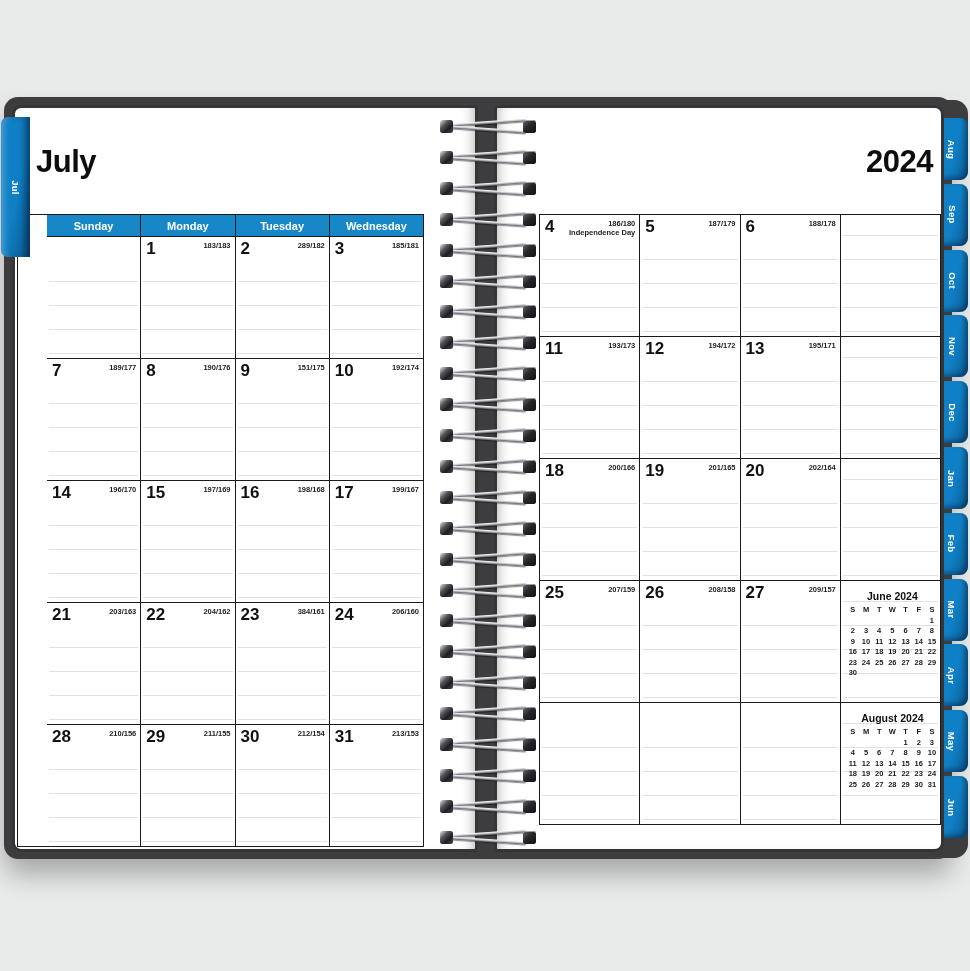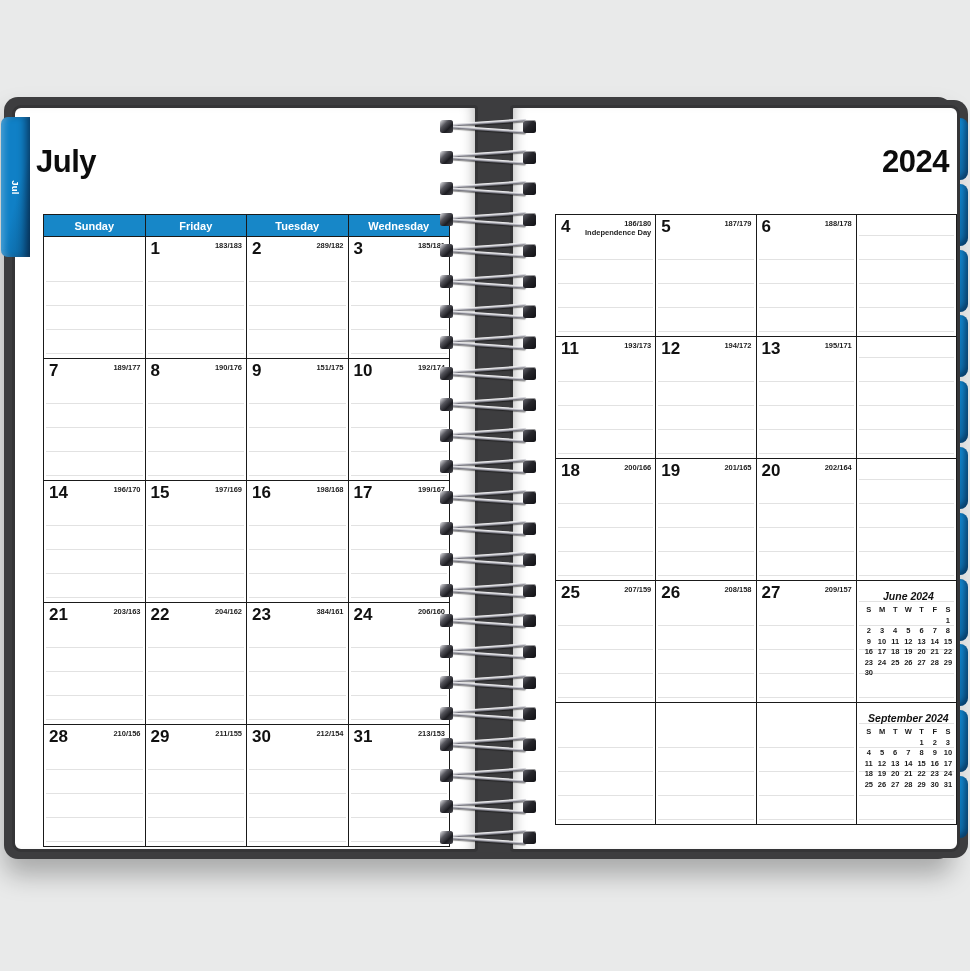--- a/index.html
+++ b/index.html
@@ -21,52 +21,52 @@
   .corner-br{position:absolute;left:928px;top:798px;width:40px;height:60px;
     background:var(--cover-dark);border-radius:0 6px 14px 0;}
 
   
   .page{
     position:absolute;top:105px;height:747px;background:var(--page-white);
     border:3px solid #353537;box-sizing:border-box;z-index:3;
   }
   .page-left{left:12px;width:466px;border-radius:9px 4px 4px 9px;
     box-shadow:inset -10px 0 14px -10px rgba(0,0,0,.35);}
-  .page-right{left:510px;width:450px;border-radius:4px 9px 9px 4px;
+  .page-right{left:494px;width:450px;border-radius:4px 9px 9px 4px;
     box-shadow:inset 10px 0 14px -10px rgba(0,0,0,.35);}
 
   .page-title{position:absolute;top:36px;margin:0;font-size:31px;font-weight:bold;
     color:#0d0d0d;letter-spacing:-.5px;}
   .title-left{left:21px;}
   .title-right{right:8px;}
 
   
   .grid{position:absolute;top:106px;border:1.6px solid var(--border-black);
     box-sizing:border-box;background:#fff;}
-  .grid-left{left:28px;width:407px;}
+  .grid-left{left:2px;width:407px;padding-left:29px;}
   .grid-right{left:42px;width:402px;}
   .hdr-row{display:flex;height:21px;background:var(--header-blue);
     border-bottom:1.6px solid var(--border-black);}
   .hdr-cell{flex:1;display:flex;align-items:center;justify-content:center;
     color:#fff;font-weight:bold;font-size:11px;}
   .hdr-cell + .hdr-cell{border-left:1.5px solid var(--border-black);}
   .week-row{display:flex;height:121px;}
   .week-row + .week-row{border-top:1.4px solid var(--border-black);}
   .cell{flex:1;position:relative;overflow:hidden;}
   .cell + .cell{border-left:1.4px solid var(--border-black);}
   .lines{position:absolute;left:2px;right:2px;top:44px;bottom:3px;
     background:repeating-linear-gradient(to bottom,var(--rule-gray) 0 1px,transparent 1px 24px);}
   .notes-cell .lines{top:20px;}
   .daynum{position:absolute;left:5px;top:2px;font-size:17px;font-weight:bold;color:#111;}
   .doy{position:absolute;right:4px;top:4px;font-size:7.5px;font-weight:bold;color:#222;}
   .holiday{position:absolute;right:4px;top:13px;font-size:7.5px;font-weight:600;color:#222;}
 
   
   .mini-cal{position:absolute;left:7px;right:3px;top:9px;z-index:2;}
-  .mc-title{font-size:10.5px;font-weight:bold;text-align:center;color:#111;margin:0 0 3px 0;font-style:italic;}
+  .mc-title{font-size:10.5px;font-weight:bold;text-align:center;color:#111;margin:0 0 3px 0;}
   .mc-grid{display:grid;grid-template-columns:repeat(7,13.2px);justify-content:center;}
   .mc-grid span{font-size:7.5px;font-weight:bold;color:#1a1a1a;text-align:center;
     line-height:10.5px;height:10.5px;}
 
   
   .binding{position:absolute;left:438px;top:105px;width:100px;height:747px;z-index:4;}
   .loop{position:absolute;left:0;width:100px;height:16px;}
   .wire{position:absolute;left:12px;right:12px;height:3.4px;border-radius:2px;
     background:linear-gradient(180deg,#ffffff 0%,#c9c9cf 45%,#83838d 75%,#5f5f66 100%);
     box-shadow:0 1px 1px rgba(0,0,0,.45);}
@@ -99,21 +99,21 @@
 
   <div class="tab tab-left">
     <span>Jul</span>
   </div>
 
   <div class="page page-left">
     <h1 class="page-title title-left">July</h1>
     <div class="grid grid-left" id="grid-left">
         <div class="hdr-row">
           <div class="hdr-cell">Sunday</div>
-          <div class="hdr-cell">Friday</div>
+          <div class="hdr-cell">Monday</div>
           <div class="hdr-cell">Tuesday</div>
           <div class="hdr-cell">Wednesday</div>
         </div>
         <div class="week-row">
           <div class="cell">
             <div class="lines"></div>
           </div>
           <div class="cell">
             <div class="lines"></div>
             <span class="daynum">1</span>
@@ -365,21 +365,21 @@
           </div>
           <div class="cell">
             <div class="lines"></div>
           </div>
           <div class="cell">
             <div class="lines"></div>
           </div>
           <div class="cell notes-cell">
             <div class="lines"></div>
             <div class="mini-cal">
-              <div class="mc-title">September 2024</div>
+              <div class="mc-title">August 2024</div>
               <div class="mc-grid">
                 <span>S</span>
                 <span>M</span>
                 <span>T</span>
                 <span>W</span>
                 <span>T</span>
                 <span>F</span>
                 <span>S</span>
                 <span></span>
                 <span></span>

